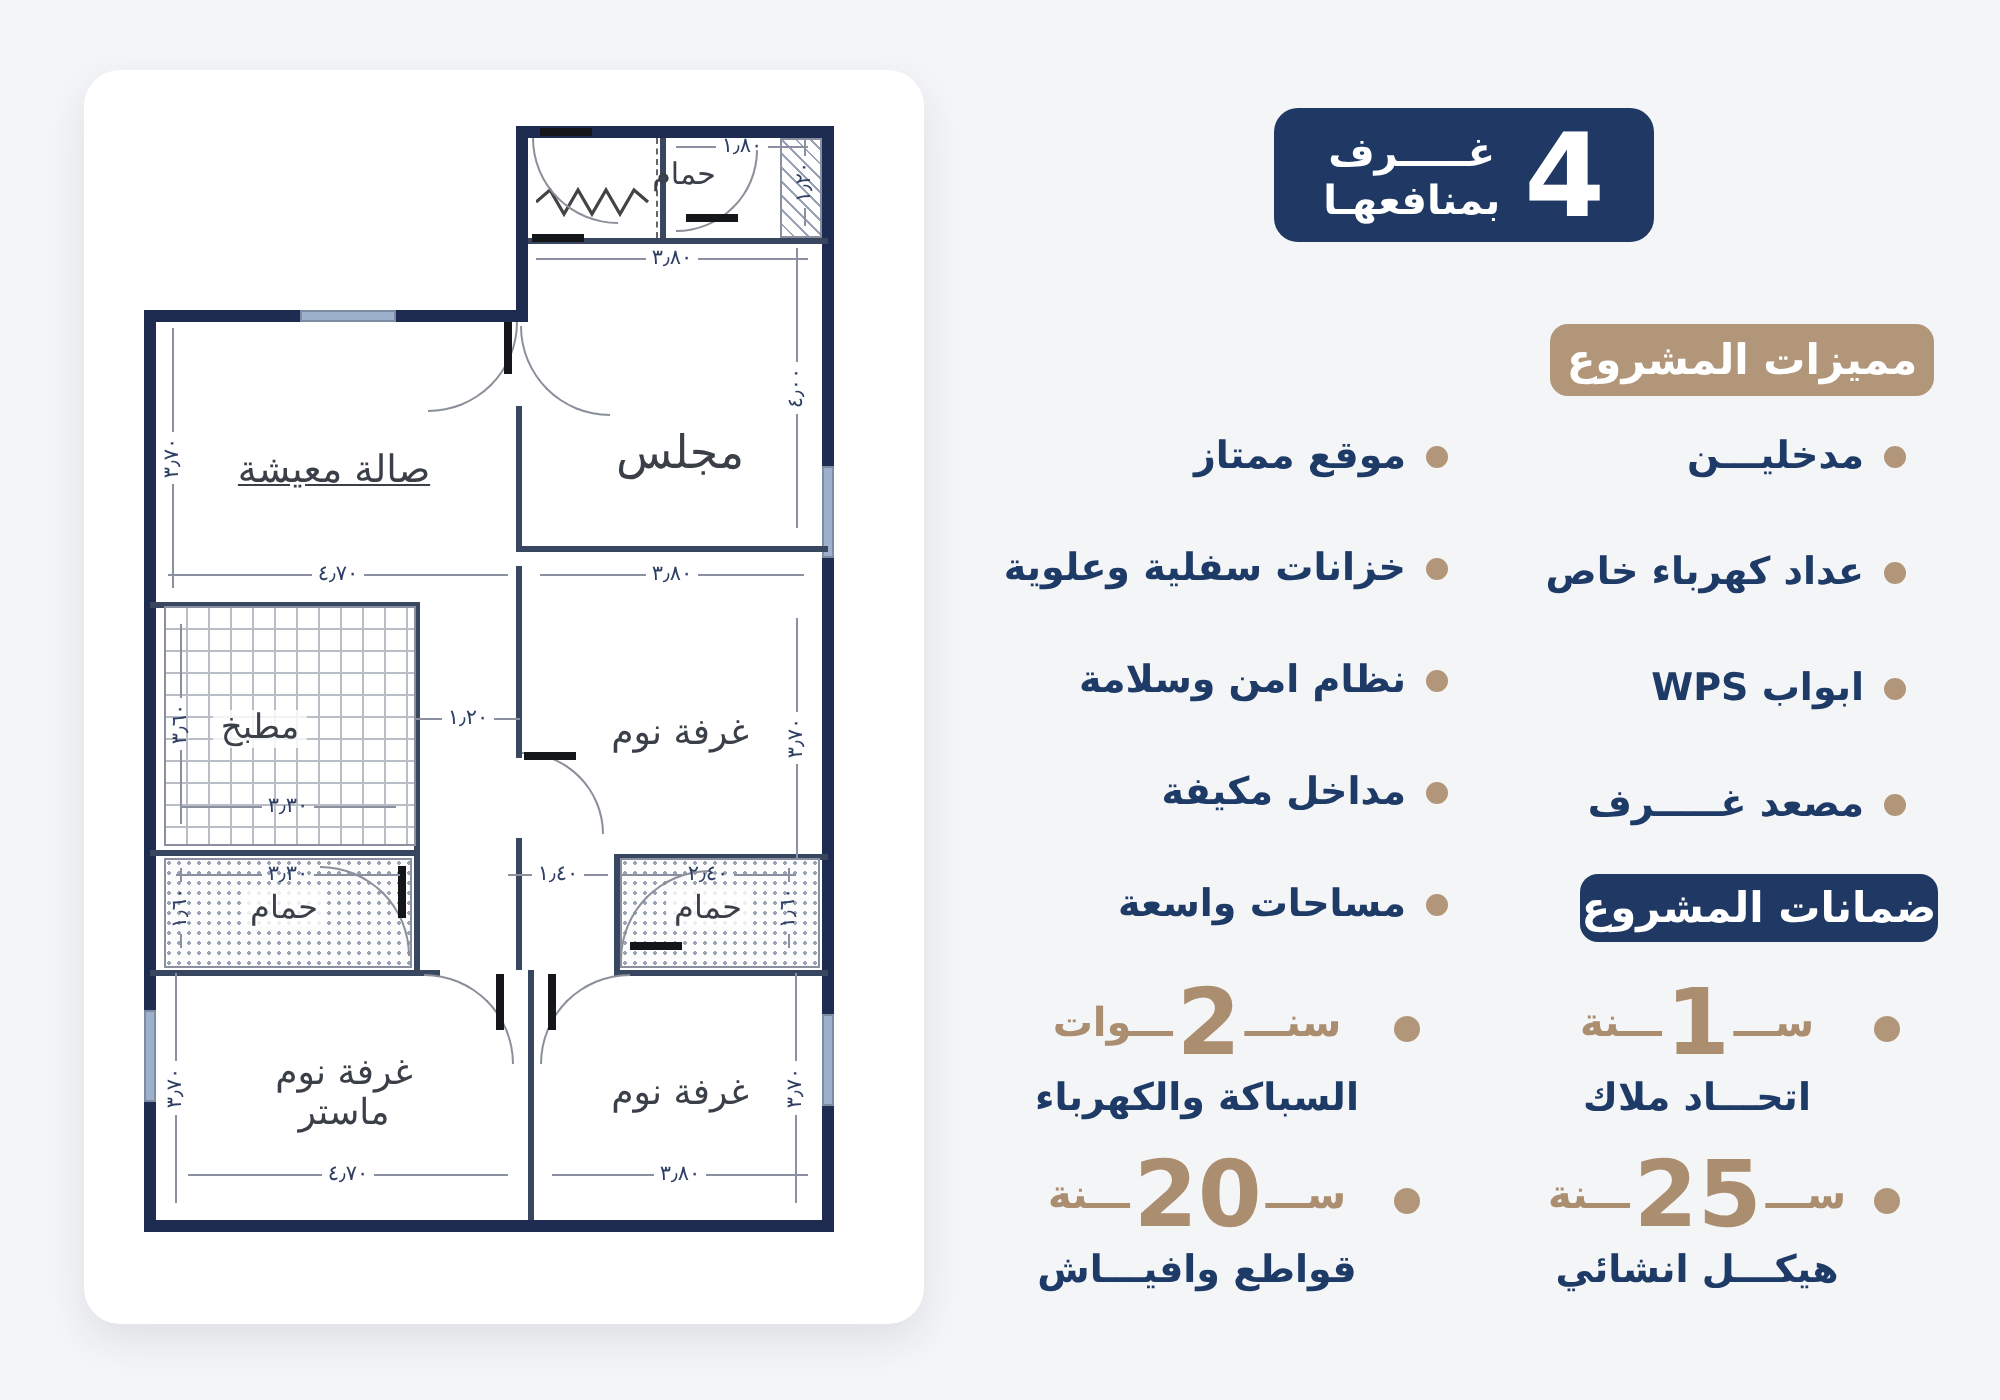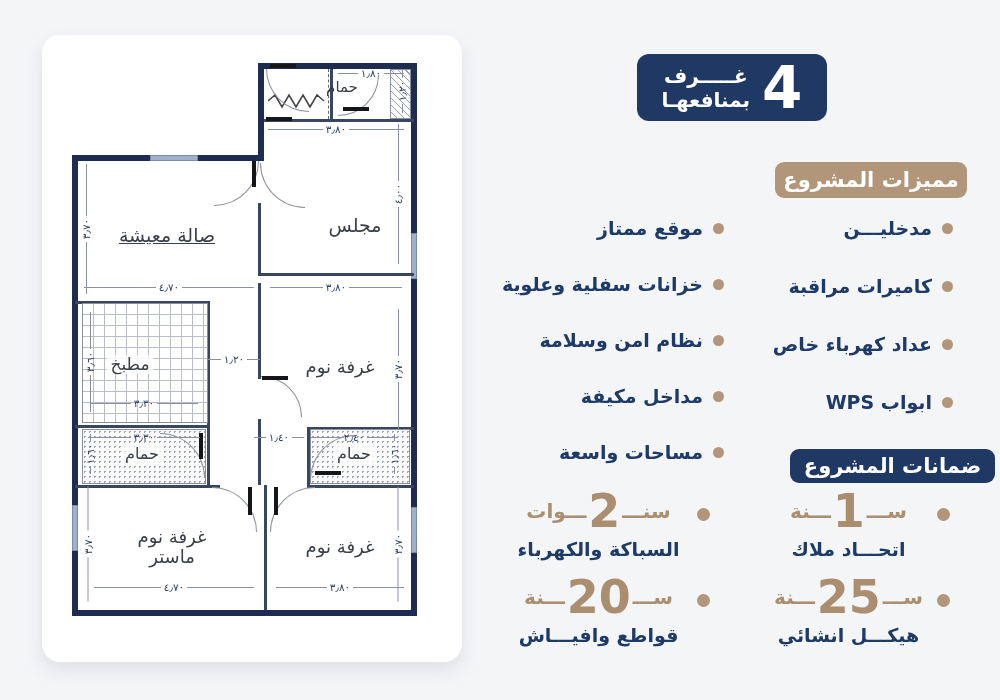--- a/index.html
+++ b/index.html
@@ -111,21 +111,21 @@
       <div class="leaf" style="left:301px;top:72px;width:26px;height:4px;"></div>
       <div class="leaf" style="left:224px;top:82px;width:26px;height:4px;"></div>
       <div class="leaf" style="left:210px;top:126px;width:4px;height:26px;"></div>
       <div class="leaf" style="left:220px;top:341px;width:26px;height:4px;"></div>
       <div class="leaf" style="left:157px;top:398px;width:4px;height:26px;"></div>
       <div class="leaf" style="left:273px;top:436px;width:26px;height:4px;"></div>
       <div class="leaf" style="left:206px;top:452px;width:4px;height:28px;"></div>
       <div class="leaf" style="left:232px;top:452px;width:4px;height:28px;"></div>
 
       <div class="room-label" style="left:300px;top:44px;transform:translateX(-50%);font-size:15px;">حمام</div>
-      <div class="room-label" style="left:313px;top:180px;transform:translateX(-50%);font-size:19px;">مجلس</div>
+      <div class="room-label" style="left:298px;top:180px;transform:translateX(-50%);font-size:23px;">مجلس</div>
       <div class="room-label" style="left:125px;top:190px;transform:translateX(-50%);font-size:19px;text-decoration:underline;">صالة معيشة</div>
       <div class="room-label bg" style="left:88px;top:320px;transform:translateX(-50%);">مطبخ</div>
       <div class="room-label" style="left:298px;top:322px;transform:translateX(-50%);font-size:18px;">غرفة نوم</div>
       <div class="room-label bg" style="left:100px;top:410px;transform:translateX(-50%);font-size:16px;">حمام</div>
       <div class="room-label bg" style="left:312px;top:410px;transform:translateX(-50%);font-size:16px;">حمام</div>
       <div class="room-label" style="left:130px;top:492px;transform:translateX(-50%);font-size:18px;">
         <div>غرفة نوم</div>
         <div>ماستر</div>
       </div>
       <div class="room-label" style="left:298px;top:502px;transform:translateX(-50%);font-size:18px;">غرفة نوم</div>
@@ -244,24 +244,20 @@
 
   <div class="pill tan" style="left:775px;top:162px;width:192px;height:36px;">مميزات المشروع</div>
 
   <div class="fcol" dir="rtl" style="left:766px;top:216px;width:187px;gap:34px;">
     <div class="frow">
         <span class="dot"></span>
         <span class="ftext">مدخليـــن</span>
       </div>
     <div class="frow">
         <span class="dot"></span>
-        <span class="ftext">كاميرات مراقبة</span>
-      </div>
-    <div class="frow">
-        <span class="dot"></span>
         <span class="ftext">عداد كهرباء خاص</span>
       </div>
     <div class="frow">
         <span class="dot"></span>
         <span class="ftext">ابواب WPS</span>
       </div>
     <div class="frow">
         <span class="dot"></span>
         <span class="ftext">مصعد غـــــرف</span>
       </div>
@@ -283,21 +279,21 @@
     <div class="frow">
         <span class="dot"></span>
         <span class="ftext">مداخل مكيفة</span>
       </div>
     <div class="frow">
         <span class="dot"></span>
         <span class="ftext">مساحات واسعة</span>
       </div>
   </div>
 
-  <div class="pill navy" style="left:790px;top:437px;width:205px;height:34px;margin-top:12px;">ضمانات المشروع</div>
+  <div class="pill navy" style="left:790px;top:437px;width:179px;height:34px;">ضمانات المشروع</div>
 
   <div class="gitem" dir="rtl" style="left:772px;top:488px;width:178px;">
     <span class="gdot"></span>
     <span class="gbody">
       <span class="gnum" dir="rtl">
         <span class="small">ســـ</span>
         <span class="big">1</span>
         <span class="small">ـــنة</span>
       </span>
       <span class="glabel">اتحـــاد ملاك</span>

